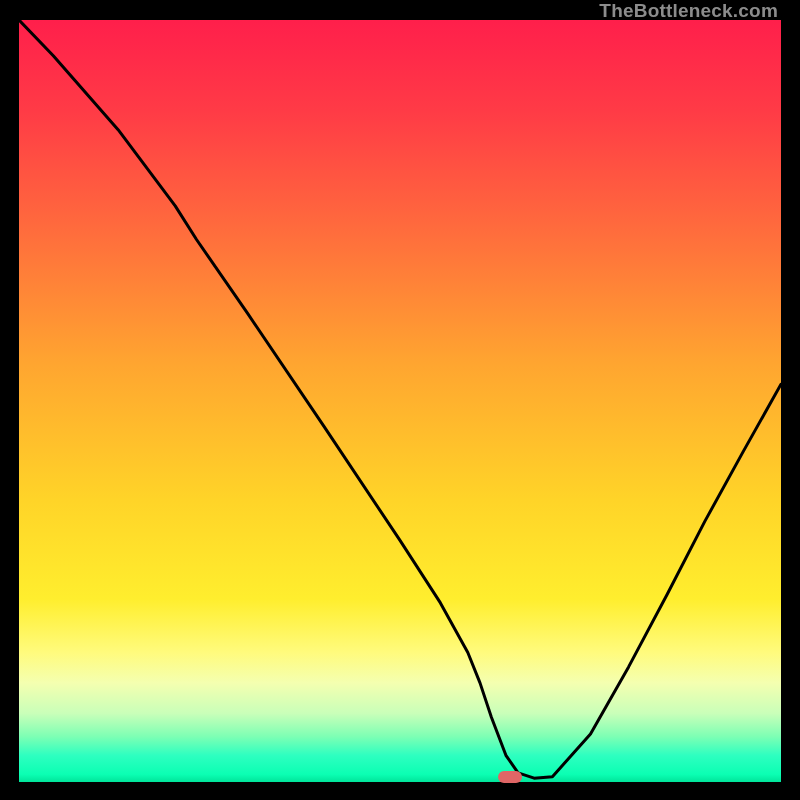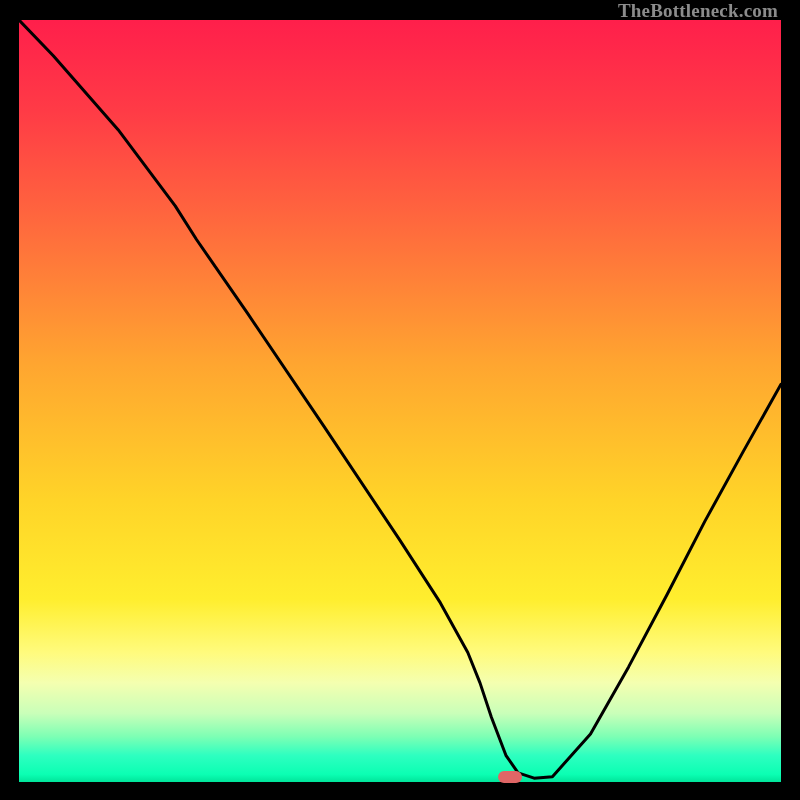--- a/index.html
+++ b/index.html
@@ -38,21 +38,21 @@
       #7effb4 94%,
       #2effc0 96.5%,
       #0bffb3 99%,
       #00e49a 100%
     );
   }
   .watermark {
     position: absolute;
     top: 0px;
     right: 22px;
-    font-family: Liberation Serif, serif;
+    font-family: Liberation Sans, sans-serif;
     font-size: 19px;
     font-weight: bold;
     color: #8c8c8c;
     letter-spacing: 0.2px;
   }
   .curve {
     position: absolute;
     left: 19px;
     top: 20px;
     width: 762px;

